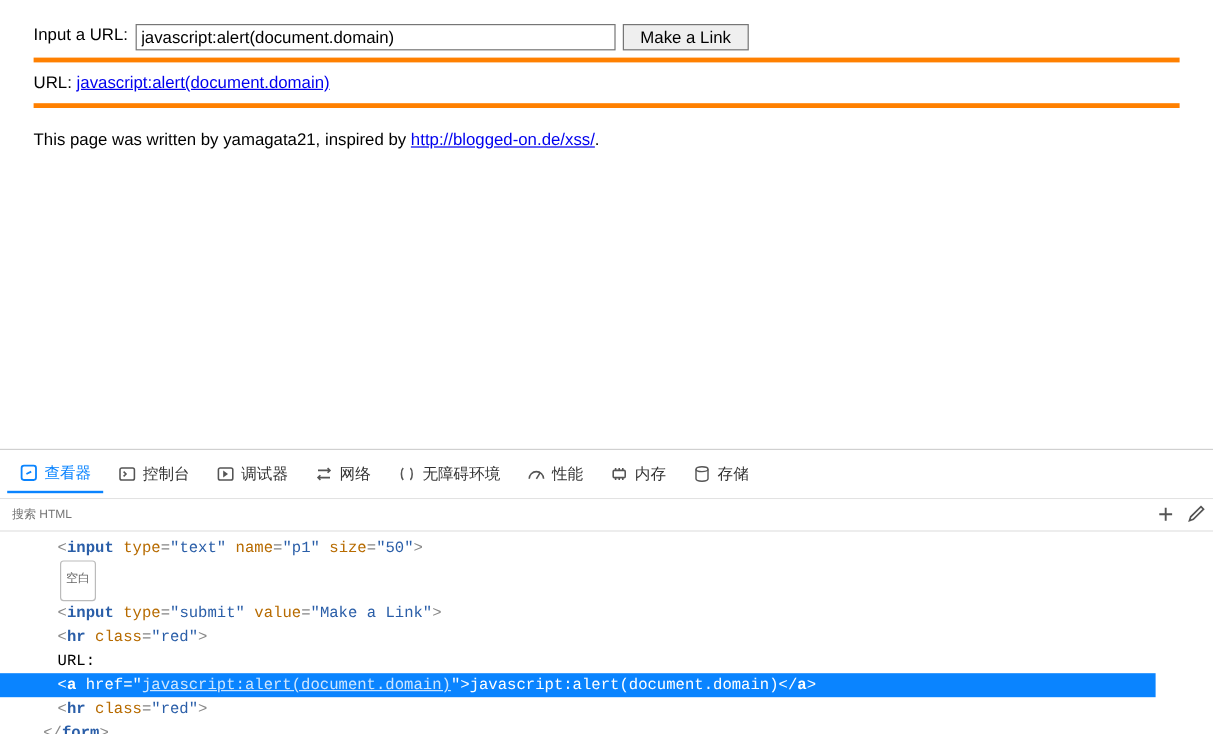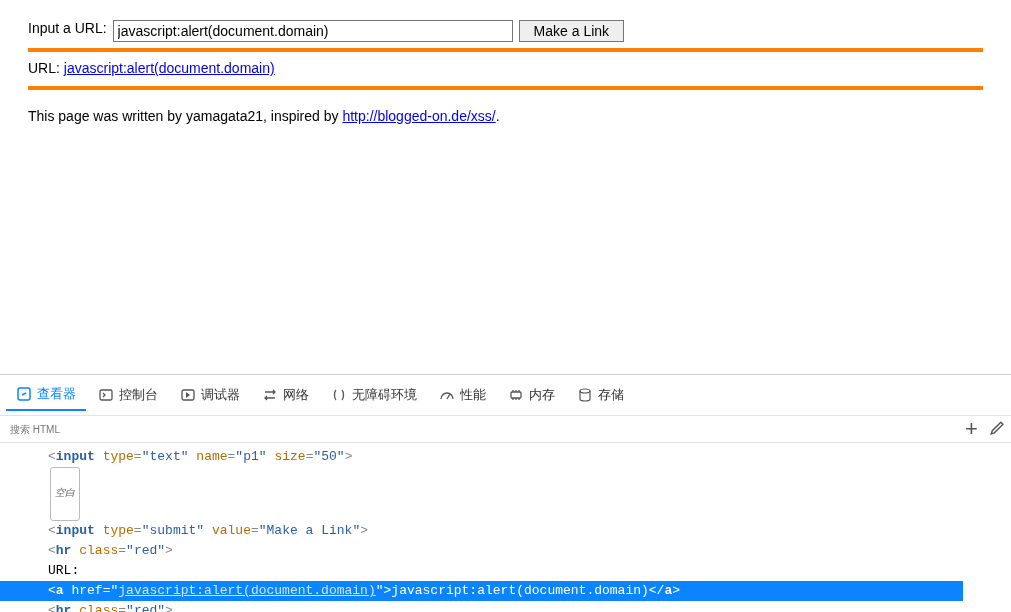--- a/index.html
+++ b/index.html
@@ -90,21 +90,21 @@
 .tok-attr { color:#b76b00; }
 .tok-eq { color:#888; }
 .tok-val-q { color:#2a5ea8; }
 .tok-val { color:#2a5ea8; }
 .tok-text { color:#000; }
 .tok-fade { color:#bbb; }
 .sel-line .tok-angle,.sel-line .tok-tag,.sel-line .tok-attr,.sel-line .tok-eq,.sel-line .tok-text,.sel-line .tok-val-q { color:#fff;}
 .sel-line .tok-val.under { color:#cde6ff; text-decoration:underline;}
 .blank-chip {
   display:inline-block; border:1px solid #bbb; border-radius:3px;
-  font-size:10px; padding:16px 4px; color:#666; margin-left:2px;font-style:italic;
+  font-size:10px; padding:6px 4px; color:#666; margin-left:2px;
 }
 .credits { margin-top:0;}
 </style>
 </head>
 <body>
 
 <div class="page-content-wrap">
 <div class="page-top">
   <div class="form-row">
     <span>Input a URL:</span>

